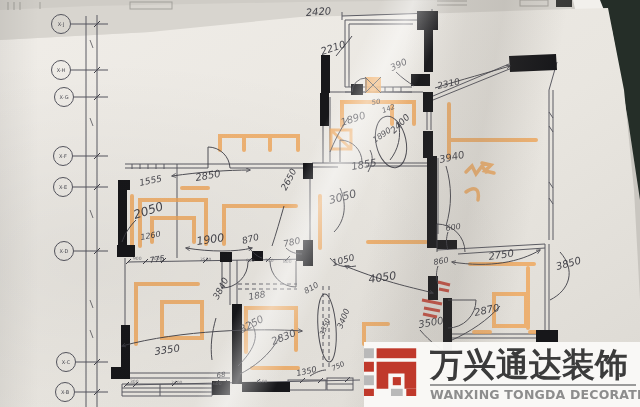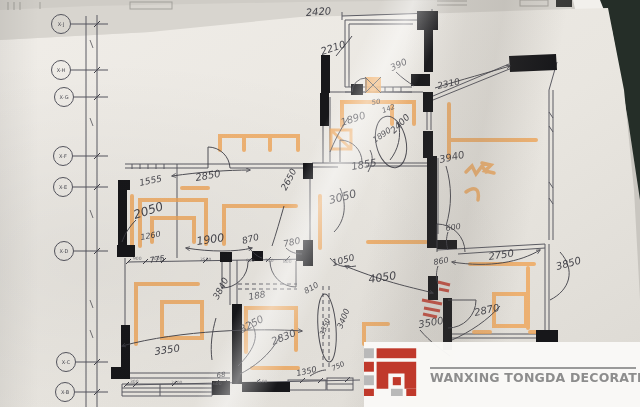--- a/index.html
+++ b/index.html
@@ -315,19 +315,20 @@
       <rect x="0" y="37" width="11" height="11" fill="#b9b9b9"></rect>
       <rect x="0" y="52" width="11" height="8" fill="#c0392b"></rect>
       <rect x="14" y="7" width="44" height="11" fill="#c0392b"></rect>
       <path d="M14,22 h44 v30 h-13 v-17 h-18 v17 h-13 z" fill="#c0392b"></path>
       <rect x="32" y="39" width="9" height="9" fill="#c0392b"></rect>
       <rect x="30" y="52" width="13" height="8" fill="#b9b9b9"></rect>
       <rect x="47" y="52" width="11" height="8" fill="#c0392b"></rect>
     </svg>
   </div>
   <div class="wm-text">
+    <div class="wm-cn">万兴通达装饰</div>
     <div class="wm-en-wrap">
       <div class="wm-en">WANXING TONGDA DECORATION</div>
     </div>
   </div>
 </div>
 
 </div>
 
 </body></html>

